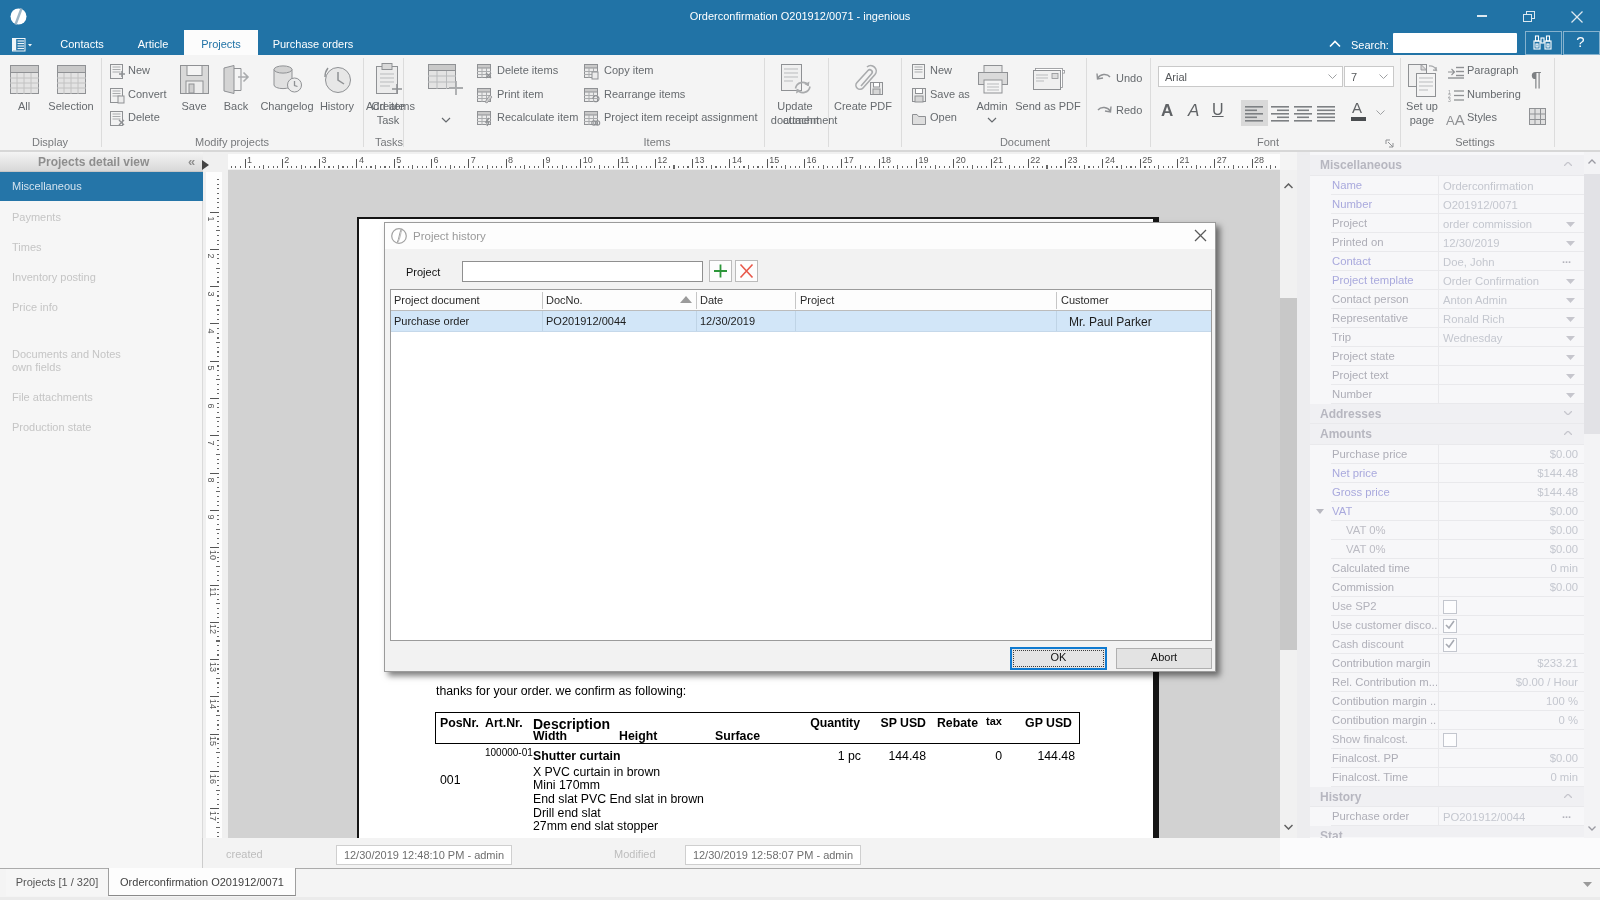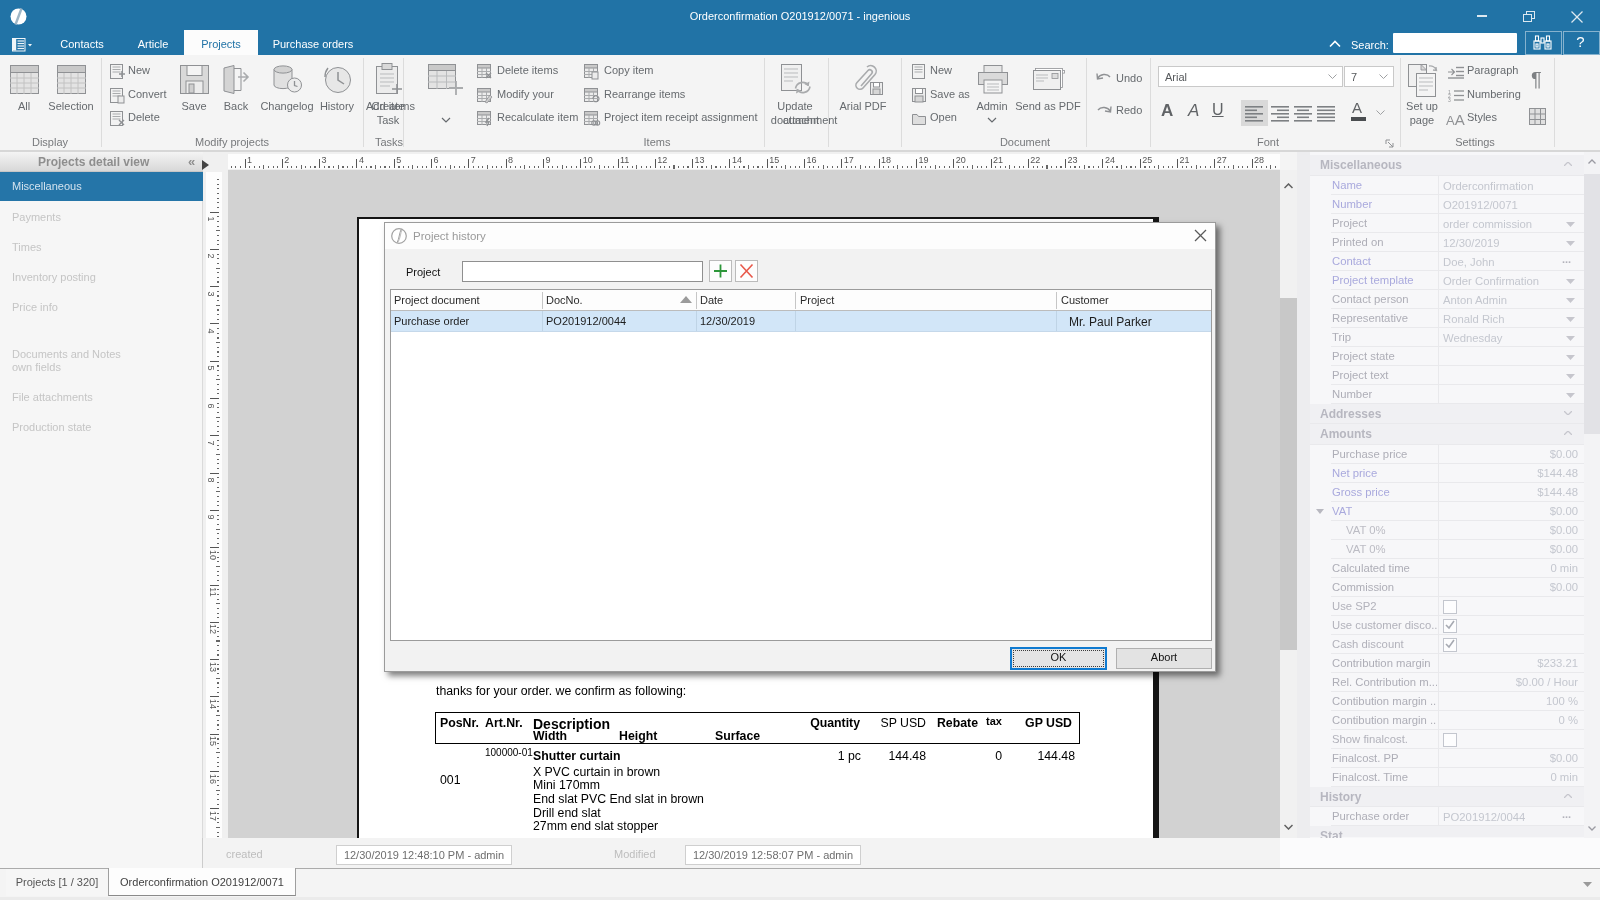--- a/index.html
+++ b/index.html
@@ -188,21 +188,21 @@
 <div class="tx" style="left:497px;top:64px;font-size:11px;color:#666a6e">Delete items</div>
 <svg class="a" style="left:477px;top:88px" width="17" height="16" viewBox="0 0 17 16">
     <rect x="0.5" y="0.5" width="13" height="13" fill="#ececec" stroke="#8f9194"></rect>
     <rect x="0.5" y="0.5" width="13" height="3.5" fill="#c9c9c9" stroke="#8f9194"></rect>
     <line x1="0" y1="7.5" x2="14" y2="7.5" stroke="#aaacae"></line>
     <line x1="0" y1="10.5" x2="14" y2="10.5" stroke="#aaacae"></line>
     <line x1="5" y1="4" x2="5" y2="14" stroke="#aaacae"></line>
     <line x1="9.5" y1="4" x2="9.5" y2="14" stroke="#aaacae"></line>
     <path d="M8 14 L13 7 L15 9 L10 15 Z" fill="#cfcfcf" stroke="#8f9194" stroke-width="0.8"></path>
   </svg>
-<div class="tx" style="left:497px;top:88px;font-size:11px;color:#666a6e">Modify your</div>
+<div class="tx" style="left:497px;top:88px;font-size:11px;color:#666a6e">Print item</div>
 <svg class="a" style="left:477px;top:111px" width="17" height="16" viewBox="0 0 17 16">
     <rect x="0.5" y="0.5" width="13" height="13" fill="#ececec" stroke="#8f9194"></rect>
     <rect x="0.5" y="0.5" width="13" height="3.5" fill="#c9c9c9" stroke="#8f9194"></rect>
     <line x1="0" y1="7.5" x2="14" y2="7.5" stroke="#aaacae"></line>
     <line x1="0" y1="10.5" x2="14" y2="10.5" stroke="#aaacae"></line>
     <line x1="5" y1="4" x2="5" y2="14" stroke="#aaacae"></line>
     <line x1="9.5" y1="4" x2="9.5" y2="14" stroke="#aaacae"></line>
     <path d="M12 7 L9 11 L12 11 L10 15" stroke="#8f9194" stroke-width="1.3" fill="none"></path>
   </svg>
 <div class="tx" style="left:497px;top:111px;font-size:11px;color:#666a6e">Recalculate item</div>
@@ -249,21 +249,21 @@
 <path d="M15 29.5 L15.8 24.7 L20 26.7 Z" fill="#a9abad"></path>
 </svg>
 <div class="tx" style="left:715px;top:100px;width:160px;text-align:center;font-size:11px;color:#666a6e">Update</div>
 <div class="tx" style="left:715px;top:114px;width:160px;text-align:center;font-size:11px;color:#666a6e">document</div>
 <svg class="a" style="left:849px;top:63px" width="34" height="34" viewBox="0 0 34 34">
 <path d="M18 4 a5.5 5.5 0 0 1 8 7.5 L14 25 a4 4 0 0 1 -6 -5.5 L19 7.5 a2.4 2.4 0 0 1 3.6 3.2 L12 23" fill="none" stroke="#a9abad" stroke-width="1.6"></path>
 <rect x="21.5" y="19.5" width="12" height="12" fill="#ececec" stroke="#8f9194"></rect>
 <rect x="24.5" y="19.5" width="6" height="4.5" fill="#fff" stroke="#8f9194"></rect>
 <rect x="24" y="26" width="7" height="5.5" fill="#d6d6d6" stroke="#8f9194"></rect>
 </svg>
-<div class="tx" style="left:783px;top:100px;width:160px;text-align:center;font-size:11px;color:#666a6e">Arial PDF</div>
+<div class="tx" style="left:783px;top:100px;width:160px;text-align:center;font-size:11px;color:#666a6e">Create PDF</div>
 <div class="tx" style="left:783px;top:114px;width:160px;font-size:11px;color:#666a6e">attachment</div>
 <svg class="a" style="left:912px;top:64px" width="17" height="16" viewBox="0 0 17 16">
     <rect x="0.5" y="0.5" width="12" height="14" fill="#f2f2f2" stroke="#8f9194"></rect>
     <line x1="2.5" y1="3" x2="10.5" y2="3" stroke="#aaacae"></line>
     <line x1="2.5" y1="5.5" x2="10.5" y2="5.5" stroke="#aaacae"></line>
     <line x1="2.5" y1="8" x2="10.5" y2="8" stroke="#aaacae"></line>
   </svg>
 <div class="tx" style="left:930px;top:64px;font-size:11px;color:#666a6e">New</div>
 <svg class="a" style="left:912px;top:88px" width="17" height="16" viewBox="0 0 17 16">
     <rect x="0.5" y="0.5" width="13" height="13" fill="#ececec" stroke="#8f9194"></rect>
@@ -838,21 +838,21 @@
     <div class="a" style="left:11px;top:6.9px;width:2px;height:1.2px;background:#666"></div>
   </div>
 <div class="a" style="left:228px;top:170px;width:1052px;height:668px;background:#d2d2d2"></div>
 <div class="a" style="left:357px;top:217px;width:802px;height:621px;background:#fff;border-top:2px solid #151515;border-left:2px solid #151515;border-right:6px solid #151515;box-sizing:border-box"></div>
 <div class="tx" style="left:436px;top:684px;font-size:12.3px;color:#000">thanks for your order. we confirm as following:</div>
 <div class="a" style="left:435px;top:712px;width:645px;height:32px;border:1.5px solid #000;box-sizing:border-box"></div>
 <div class="tx" style="left:440px;top:716px;font-size:12.3px;font-weight:bold;color:#000">PosNr.</div>
 <div class="tx" style="left:485px;top:716px;font-size:12.3px;font-weight:bold;color:#000">Art.Nr.</div>
 <div class="tx" style="left:533px;top:716px;font-size:14px;font-weight:bold;color:#000">Description</div>
 <div class="tx" style="left:760px;top:716px;width:100px;text-align:right;font-size:12.3px;font-weight:bold;color:#000">Quantity</div>
-<div class="tx" style="left:826px;top:716px;width:100px;text-align:right;font-size:12.3px;font-weight:normal;color:#000">SP USD</div>
+<div class="tx" style="left:826px;top:716px;width:100px;text-align:right;font-size:12.3px;font-weight:bold;color:#000">SP USD</div>
 <div class="tx" style="left:878px;top:716px;width:100px;text-align:right;font-size:12.3px;font-weight:bold;color:#000">Rebate</div>
 <div class="tx" style="left:986px;top:715px;font-size:11px;font-weight:bold;color:#000">tax</div>
 <div class="tx" style="left:972px;top:716px;width:100px;text-align:right;font-size:12.3px;font-weight:bold;color:#000">GP USD</div>
 <div class="tx" style="left:533px;top:729px;font-size:12.3px;font-weight:bold;color:#000">Width</div>
 <div class="tx" style="left:619px;top:729px;font-size:12.3px;font-weight:bold;color:#000">Height</div>
 <div class="tx" style="left:715px;top:729px;font-size:12.3px;font-weight:bold;color:#000">Surface</div>
 <div class="tx" style="left:440px;top:773px;font-size:12.3px;color:#000">001</div>
 <div class="tx" style="left:485px;top:747px;font-size:10px;color:#000">100000-01</div>
 <div class="tx" style="left:533px;top:749px;font-size:12.3px;font-weight:bold;color:#000">Shutter curtain</div>
 <div class="tx" style="left:761px;top:749px;width:100px;text-align:right;font-size:12.3px;color:#000">1 pc</div>

